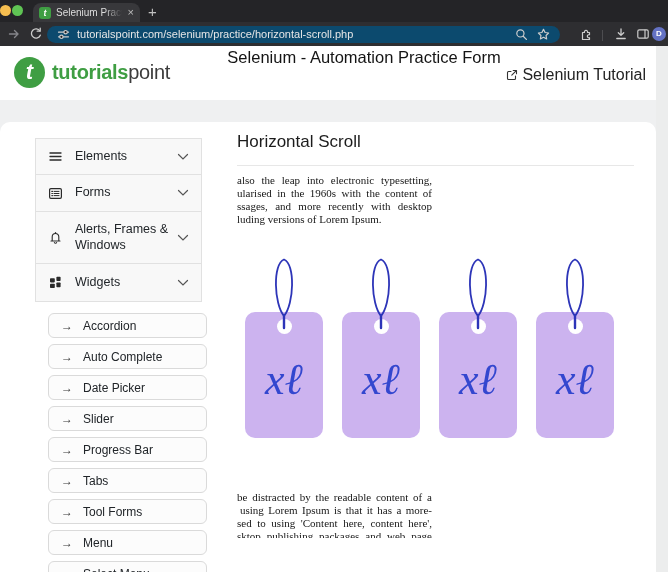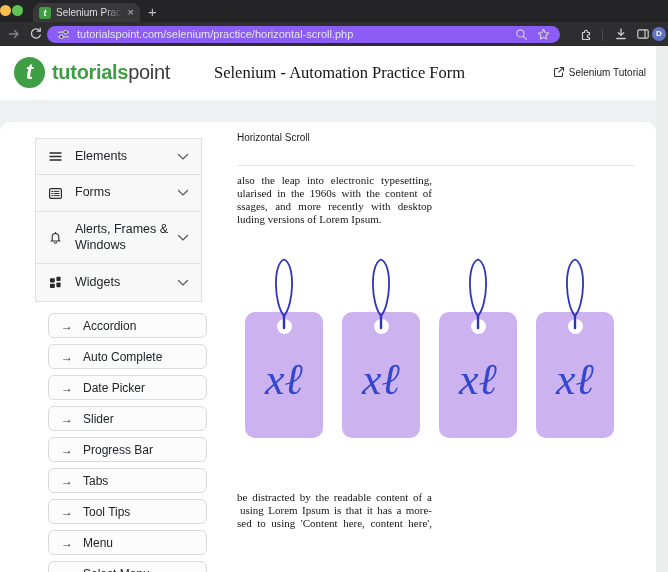--- a/index.html
+++ b/index.html
@@ -18,54 +18,54 @@
   .favicon{width:12px;height:12px;border-radius:3px;background:#3f9e43;color:#fff;font-size:9px;
            font-weight:bold;font-style:italic;line-height:12px;text-align:center;flex:0 0 12px;}
   .tab-title{color:#dedede;font-size:10px;margin-left:5px;white-space:nowrap;overflow:hidden;flex:1;
              -webkit-mask-image:linear-gradient(90deg,#000 70%,transparent 96%);
              mask-image:linear-gradient(90deg,#000 70%,transparent 96%);}
   .tab-close{color:#bdbdbd;font-size:11px;line-height:11px;margin-left:3px;flex:0 0 auto;}
   .newtab{left:148px;top:2px;color:#c0c0c0;font-size:15px;line-height:19px;}
 
   .toolbar{left:0;top:22px;width:668px;height:24px;background:#2e2e31;}
   .tb-ic{top:5px;width:14px;height:14px;}
-  .omnibox{left:47px;top:3.5px;width:513px;height:17px;background:#8b5cf6;border-radius:9px;
+  .omnibox{left:47px;top:3.5px;width:513px;height:17px;background:#0c4a6e;border-radius:9px;
            display:flex;align-items:center;padding:0 10px;box-sizing:border-box;}
   .url{color:#e6e6e6;font-size:11px;margin-left:7px;white-space:nowrap;flex:1;}
   .sep{left:602px;top:8px;width:1px;height:11px;background:#4d4d50;}
   .avatar{left:652px;top:5px;width:14px;height:14px;border-radius:50%;background:#6472c4;color:#fff;
           font-size:8px;font-weight:bold;text-align:center;line-height:14px;}
 
   
   .page-bg{left:0;top:46px;width:668px;height:526px;background:#eff0f1;}
   .site-header{left:0;top:46px;width:656px;height:54px;background:#fff;}
   .logo-circle{left:14px;top:11px;width:31px;height:31px;border-radius:50%;background:#3f9e43;
                color:#fff;font-size:22px;font-weight:bold;font-style:italic;text-align:center;line-height:30px;}
   .logo-text{left:52px;top:15px;font-size:20px;letter-spacing:-0.3px;}
   .logo-bold{color:#3f9e43;font-weight:bold;margin-top:36px;}
   .logo-light{color:#3c3c3c;}
-  .site-title{left:214px;top:17px;width:300px;text-align:left;font-size:16.5px;font-weight:500;color:#141414;font-family:Liberation Serif, serif;}
-  .tut-link{right:10px;top:20px;display:flex;align-items:center;gap:4px;font-size:10px;color:#232323;}
+  .site-title{left:214px;top:2px;width:300px;text-align:center;font-size:16.5px;font-weight:500;color:#141414;}
+  .tut-link{right:10px;top:20px;display:flex;align-items:center;gap:4px;font-size:16px;color:#232323;}
 
   .card{left:0;top:122px;width:656px;height:450px;background:#fff;border-radius:10px 10px 0 0;}
 
   
   .accordion{left:35px;top:138px;width:167px;border:1px solid #e1e1e1;box-sizing:border-box;background:#f8f8f8;}
   .acc-row{display:flex;align-items:center;border-bottom:1px solid #e1e1e1;box-sizing:border-box;
            padding:0 12px;color:#212529;font-size:12.5px;}
   .acc-row:last-child{border-bottom:none;}
   .acc-label{margin-left:12px;flex:1;line-height:1.25;}
   .btn-list{left:48px;top:313px;width:159px;}
   .side-btn{position:absolute;left:0;width:159px;height:25px;background:#fcfcfc;border:1px solid #dadada;
             border-radius:6px;box-sizing:border-box;display:flex;align-items:center;padding:0 12px;
             font-size:12px;color:#212529;}
   .side-btn .arrow{font-size:12px;color:#333;margin-right:10px;}
 
   
-  .heading{left:237px;top:132px;font-size:10px;font-weight:500;color:#1c1c1c;}
+  .heading{left:237px;top:132px;font-size:17px;font-weight:500;color:#1c1c1c;}
   .rule{left:237px;top:165px;width:397px;height:1px;background:#e7e7e7;}
   .lorem{left:237px;width:195px;font-family:"Liberation Serif",serif;font-size:11px;line-height:13px;
          color:#161616;overflow:hidden;}
   .lorem-top{top:174px;height:52px;}
   .lorem-bottom{top:491px;height:47px;}
   .tl{text-align:justify;text-align-last:justify;white-space:nowrap;}
   .tl.end{text-align-last:left;}
 
   
   .tag{top:254px;width:78px;height:184px;}
@@ -248,21 +248,21 @@
   <div class="side-btn" style="top:124px">
       <span class="arrow">→</span>
       <span>Progress Bar</span>
     </div>
   <div class="side-btn" style="top:155px">
       <span class="arrow">→</span>
       <span>Tabs</span>
     </div>
   <div class="side-btn" style="top:186px">
       <span class="arrow">→</span>
-      <span>Tool Tips</span>
+      <span>Tool Forms</span>
     </div>
   <div class="side-btn" style="top:217px">
       <span class="arrow">→</span>
       <span>Menu</span>
     </div>
   <div class="side-btn" style="top:248px">
       <span class="arrow">→</span>
       <span>Select Menu</span>
     </div>
 </div>
@@ -319,13 +319,14 @@
     </span>
   <div class="tag-body"></div>
   <div class="tag-hole"></div>
   <div class="tag-xl">xℓ</div>
 </div>
 
 <div class="abs lorem lorem-bottom">
   <div class="tl">be distracted by the readable content of a</div>
   <div class="tl" style="padding-left:3px">using Lorem Ipsum is that it has a more-</div>
   <div class="tl">sed to using 'Content here, content here',</div>
+  <div class="tl">sktop publishing packages and web page</div>
 </div>
 
 </body></html>

